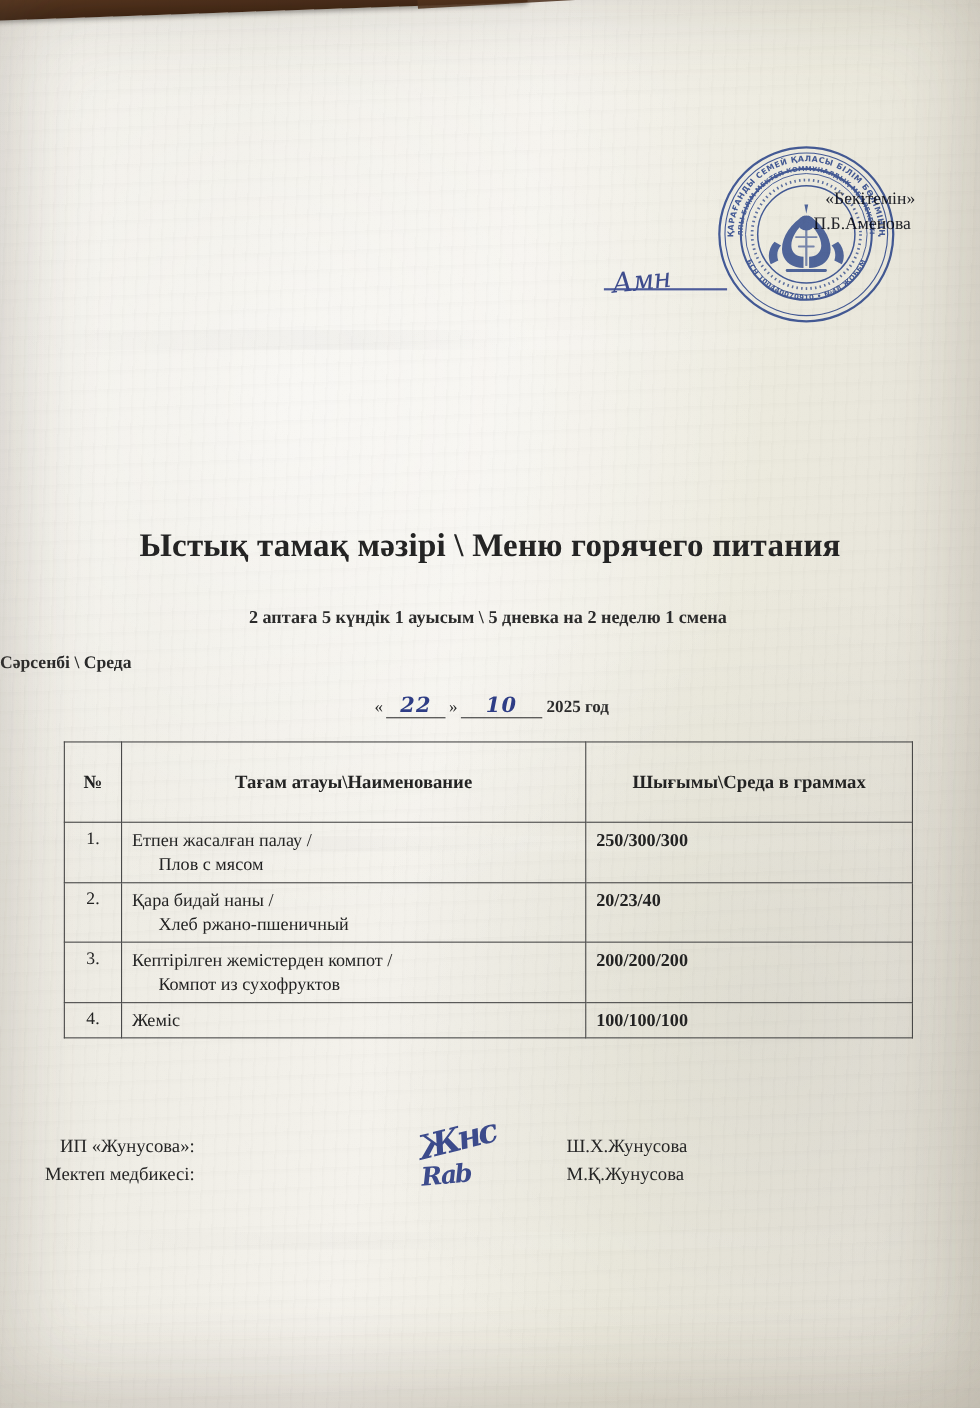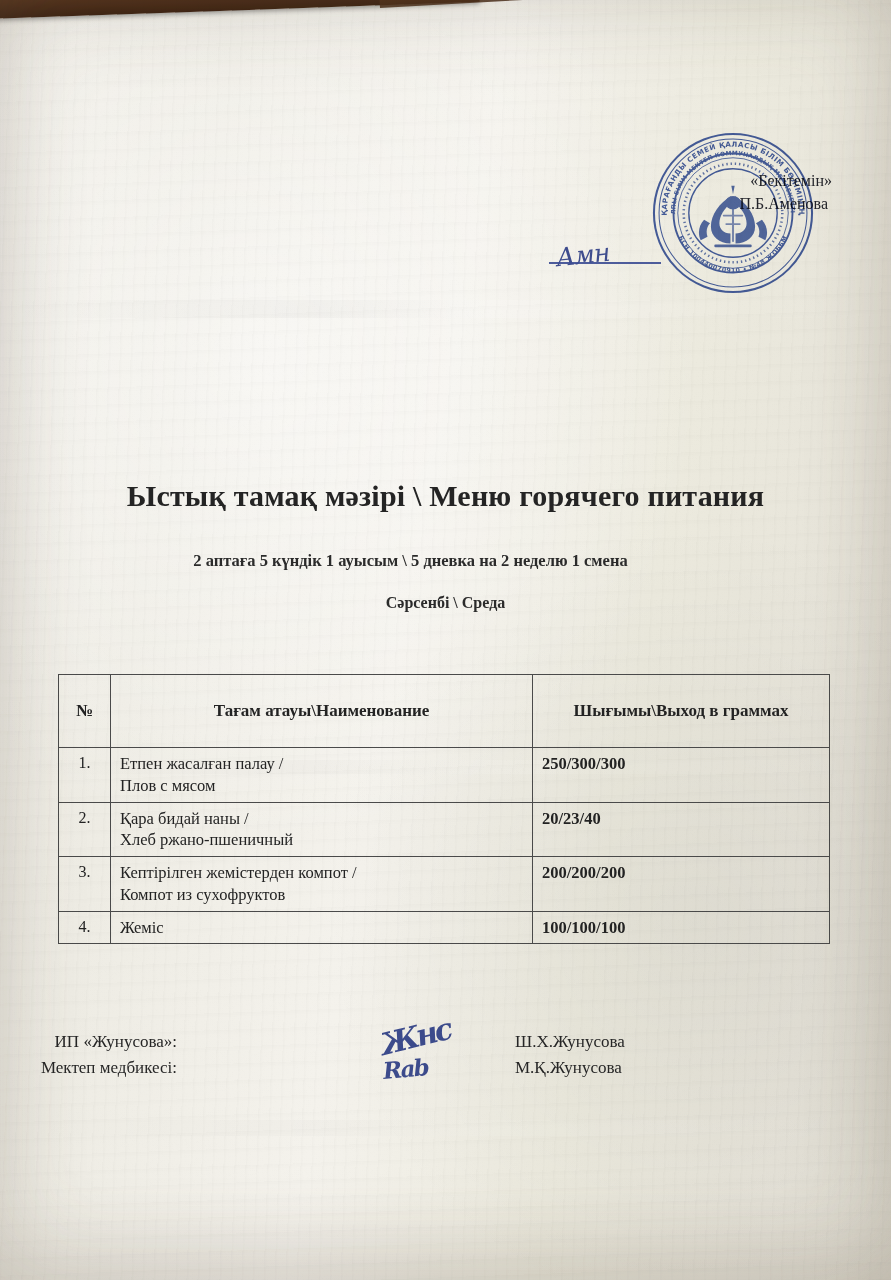--- a/index.html
+++ b/index.html
@@ -122,25 +122,26 @@
     letter-spacing: .2px;
     color: #242424;
   }
   .subtitle {
     position: absolute;
     top: 551px; left: 0; width: 821px;
     text-align: center;
     font-size: 16.5px;
     font-weight: bold;
     color: #2b2b2b;
+    padding-left: 33px;
   }
   .dayline {
     position: absolute;
     top: 594px; left: 0; width: 891px;
-    text-align: center;
+    text-align: left;
     font-size: 16px;
     font-weight: bold;
     color: #2b2b2b;
   }
   .dateline {
     position: absolute;
     top: 630px; left: 0; width: 891px;
     text-align: center;
     font-size: 15.5px;
     color: #2b2b2b;
@@ -191,21 +192,21 @@
   }
   .col-no  { width: 52px; }
   .col-out { width: 297px; }
   .menu-table td.c-no {
     text-align: center;
     font-size: 16px;
     padding-top: 6px;
   }
   .menu-table td.c-name { line-height: 1.32; }
   .menu-table td.c-out  { line-height: 1.32; font-weight: bold; }
-  .nm2 { display: block; }
+  .nm2 { display: block; margin-left: 24px; }
 
   
   .footer {
     position: absolute;
     top: 1029px;
     left: 0;
     width: 891px;
     font-size: 17px;
     line-height: 1.48;
     color: #262626;
@@ -309,32 +310,35 @@
         <rect x="-12" y="-2" width="24" height="2" rx="1"></rect>
         <rect x="-9" y="8" width="18" height="2" rx="1"></rect>
       </g>
     </g>
   </svg>
 
   <div class="title">Ыстық тамақ мәзірі \ Меню горячего питания</div>
   <div class="subtitle">2 аптаға 5 күндік 1 ауысым \ 5 дневка на 2 неделю 1 смена</div>
   <div class="dayline">Сәрсенбі \ Среда</div>
 
+  <div class="dateline">
+    <span class="q">«</span><span class="slot"><span class="hand">22</span></span><span class="q">»</span><span class="slot wide"><span class="hand">10</span></span><span class="yr">2025 год</span>
+  </div>
 
   <table class="menu-table">
     <colgroup>
       <col class="col-no">
         <col>
         <col class="col-out">
     </colgroup>
     <thead>
       <tr>
         <th>№</th>
         <th>Тағам атауы\Наименование</th>
-        <th>Шығымы\Выход в граммах</th>
+        <th>Шығымы\Среда в граммах</th>
       </tr>
     </thead>
     <tbody>
       <tr>
         <td class="c-no">1.</td>
         <td class="c-name">
           <span>Етпен жасалған палау /</span>
           <span class="nm2">Плов с мясом</span>
         </td>
         <td class="c-out">250/300/300</td>

